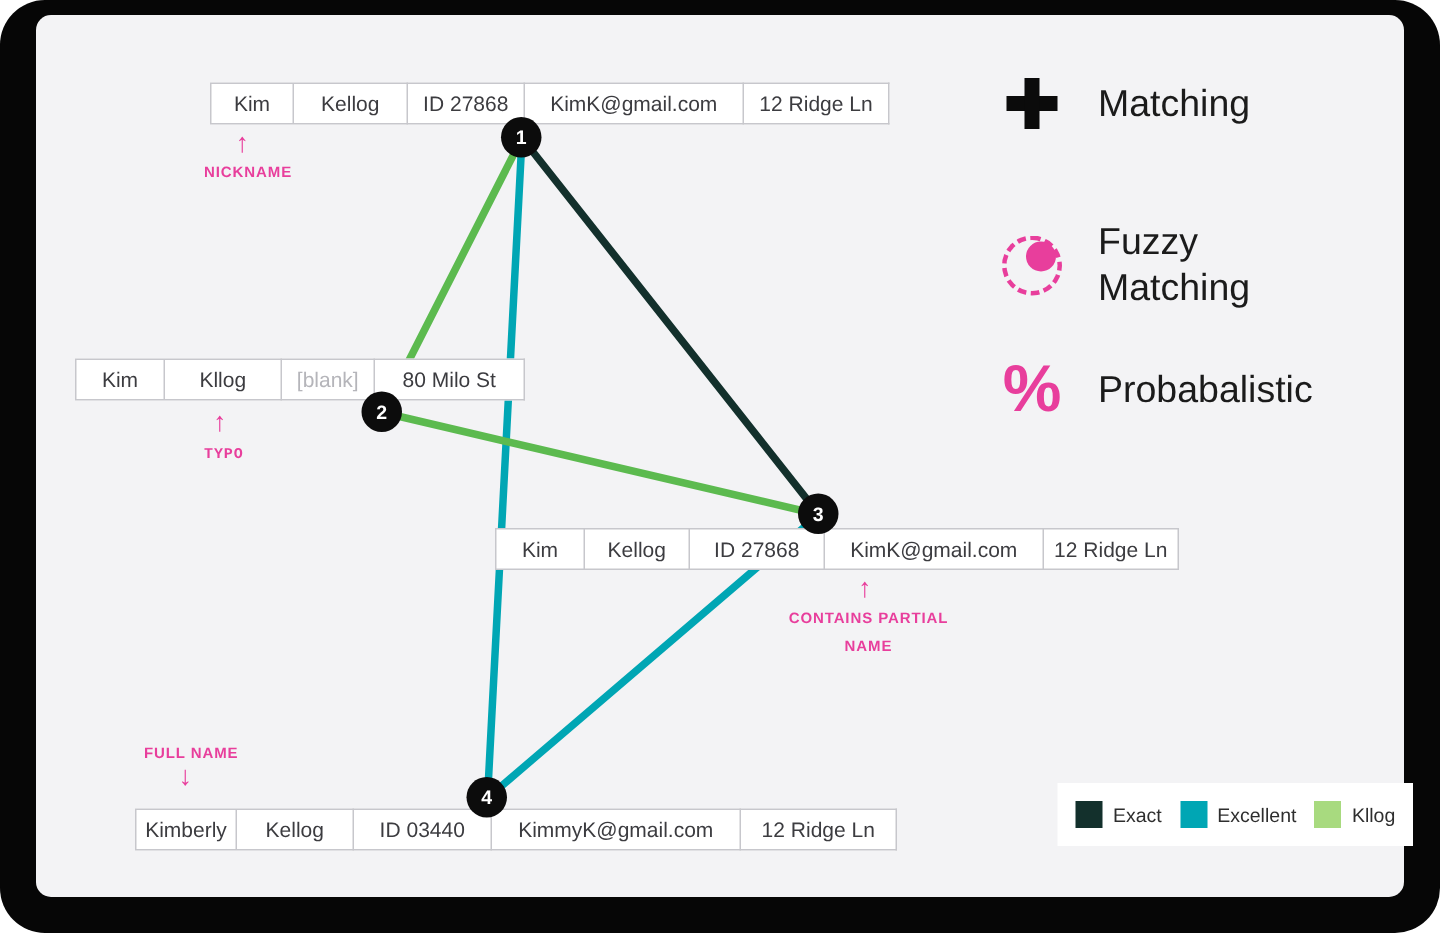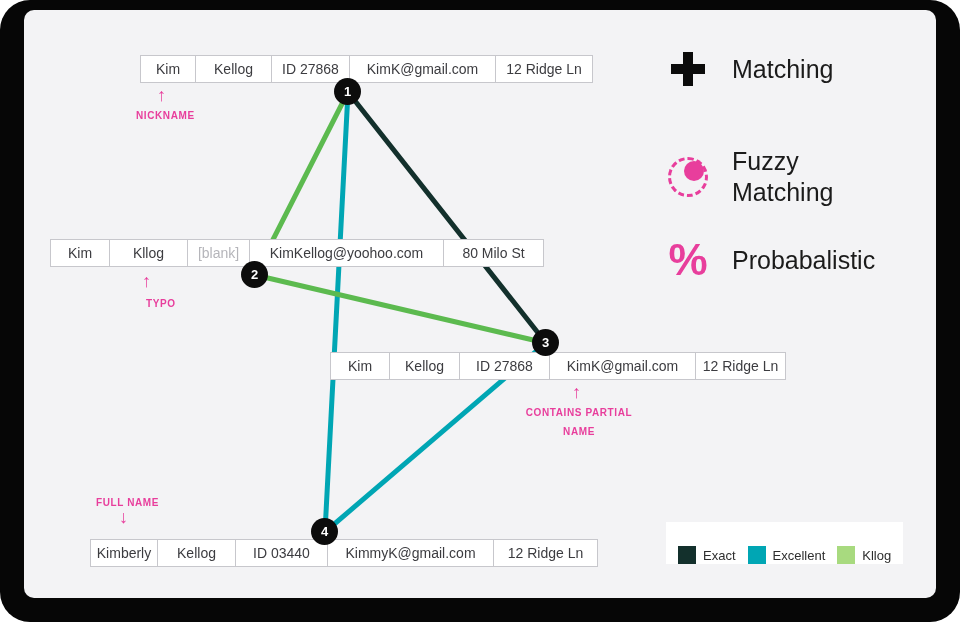--- a/index.html
+++ b/index.html
@@ -45,22 +45,22 @@
   .plus-icon::after{content:"";position:absolute;left:12px;top:0;width:10px;height:34px;background:#0b0b0b;}
   .fuzzy-icon{position:relative;width:40px;height:40px;display:block;}
   .fuzzy-icon::before{content:"";position:absolute;inset:0;border:3px dashed #e83e9c;border-radius:50%;box-sizing:border-box;}
   .fuzzy-icon::after{content:"";position:absolute;right:4px;top:4px;width:20px;height:20px;background:#e83e9c;border-radius:50%;}
   .percent-icon{font-size:44px;font-weight:bold;color:#e83e9c;line-height:1;}
   .legend-title{
     position:absolute;left:666px;top:480px;font-size:23px;color:#97979c;
     font-weight:500;z-index:2;
   }
   .legend{
-    position:absolute;left:666px;top:522px;height:42px;background:#ffffff;
-    display:flex;align-items:flex-end;gap:12px;padding:0 12px;z-index:2;
+    position:absolute;left:705px;top:522px;height:42px;background:#ffffff;
+    display:flex;align-items:center;gap:12px;padding:0 12px;z-index:2;
   }
   .legend-item{display:flex;align-items:center;gap:7px;font-size:13px;color:#2e2e2e;}
   .swatch{width:18px;height:18px;display:block;}
 </style>
 </head>
 <body>
 
 <div class="frame">
   <div class="panel"></div>
 
@@ -77,21 +77,20 @@
     <div class="cell" style="width:76px;">Kellog</div>
     <div class="cell" style="width:78px;">ID 27868</div>
     <div class="cell" style="width:146px;">KimK@gmail.com</div>
     <div class="cell" style="width:97px;">12 Ridge Ln</div>
   </div>
 
   <div class="record-table" style="left:50px;top:239px;">
     <div class="cell" style="width:60px;">Kim</div>
     <div class="cell" style="width:78px;">Kllog</div>
     <div class="cell blank" style="width:62px;">[blank]</div>
-    <div class="cell" style="width:194px;">KimKellog@yoohoo.com</div>
     <div class="cell" style="width:100px;">80 Milo St</div>
   </div>
 
   <div class="record-table" style="left:330px;top:352px;">
     <div class="cell" style="width:60px;">Kim</div>
     <div class="cell" style="width:70px;">Kellog</div>
     <div class="cell" style="width:90px;">ID 27868</div>
     <div class="cell" style="width:146px;">KimK@gmail.com</div>
     <div class="cell" style="width:90px;">12 Ridge Ln</div>
   </div>
@@ -106,21 +105,21 @@
 
   <div class="node" style="left:334px;top:78px;">1</div>
   <div class="node" style="left:241px;top:261px;">2</div>
   <div class="node" style="left:532px;top:329px;">3</div>
   <div class="node" style="left:311px;top:518px;">4</div>
 
   <div class="arrow" style="left:157px;top:86px;">↑</div>
   <div class="anno" style="left:136px;top:110px;">NICKNAME</div>
 
   <div class="arrow" style="left:142px;top:272px;">↑</div>
-  <div class="anno" style="left:146px;top:298px;">TYPO</div>
+  <div class="anno" style="left:136px;top:298px;font-family:Liberation Mono, monospace;">TYPO</div>
 
   <div class="arrow" style="left:572px;top:383px;">↑</div>
   <div class="anno center" style="left:524px;top:403px;">CONTAINS PARTIAL NAME</div>
 
   <div class="anno" style="left:96px;top:497px;">FULL NAME</div>
   <div class="arrow" style="left:119px;top:508px;">↓</div>
 
   <div class="feature" style="top:52px;">
     <div class="f-icon">
         <span class="plus-icon"></span>

